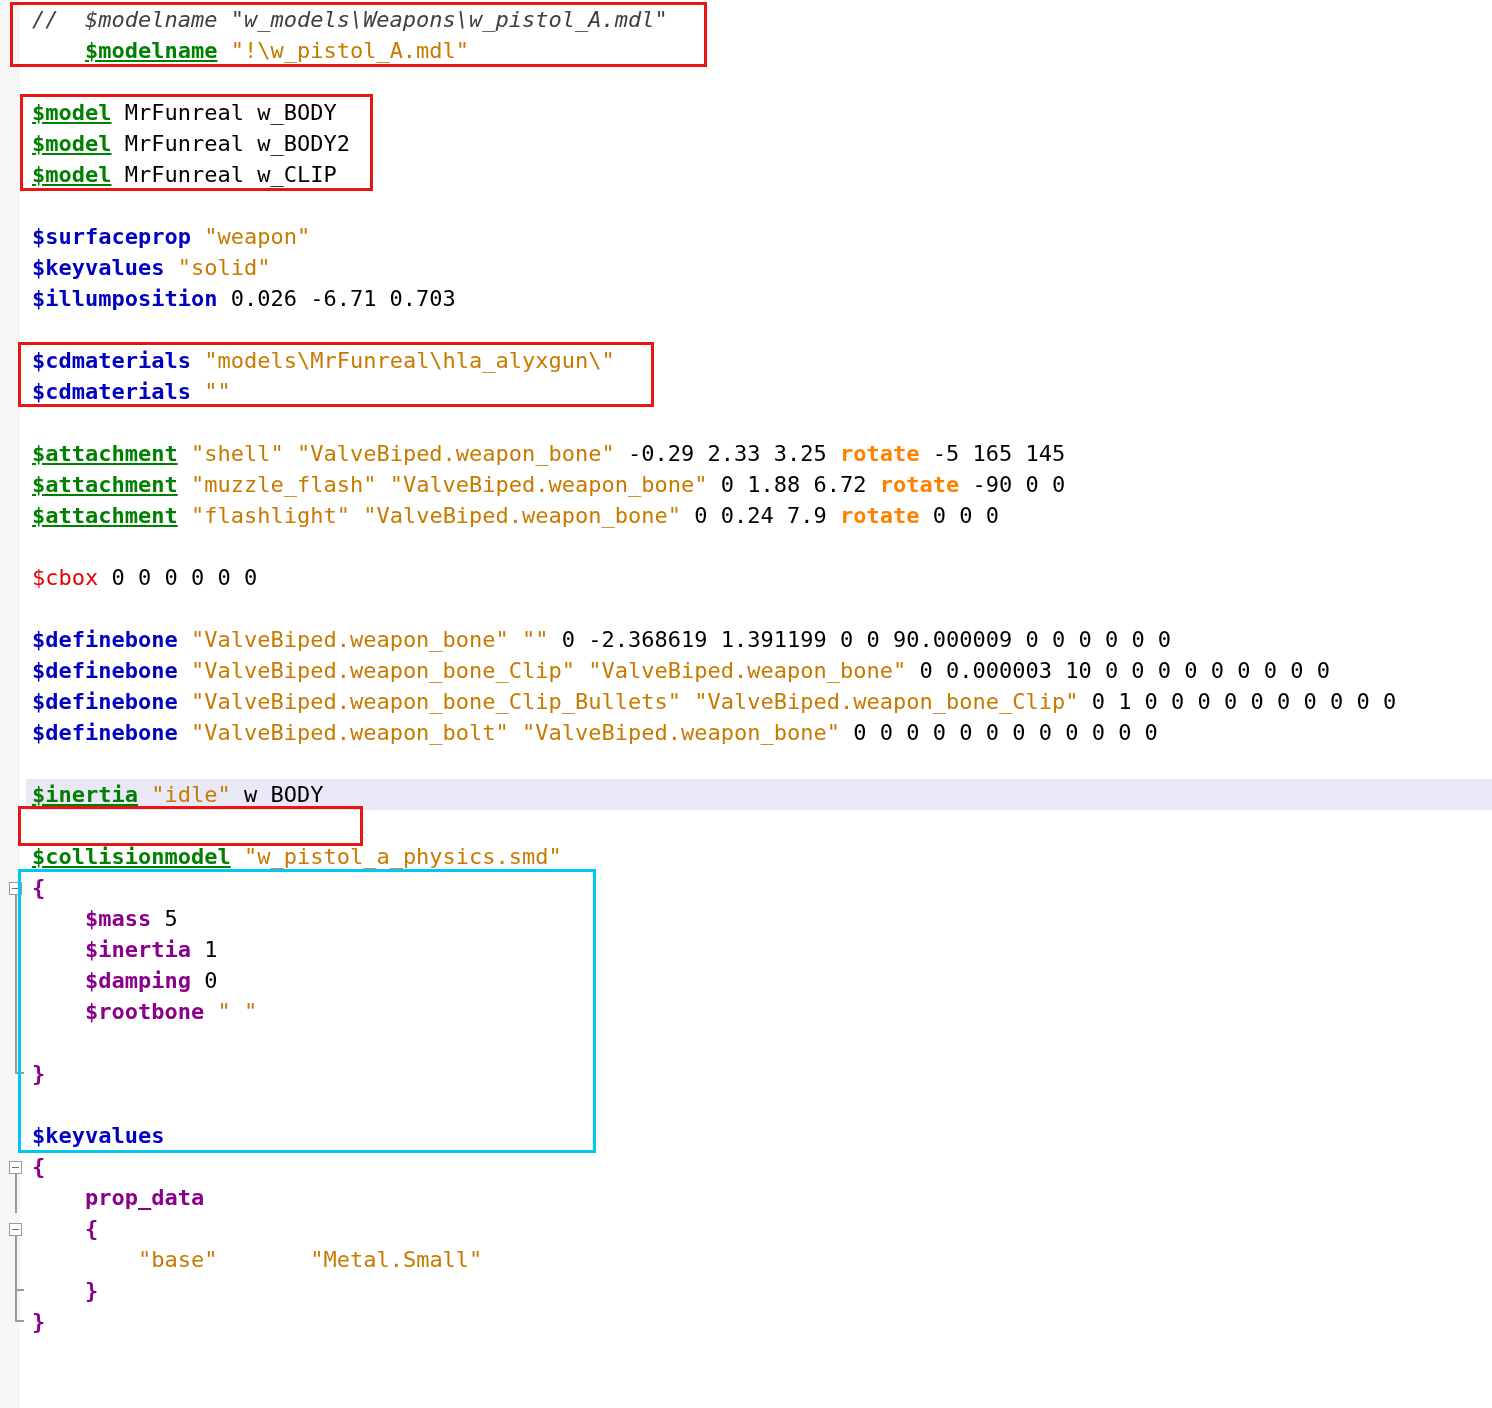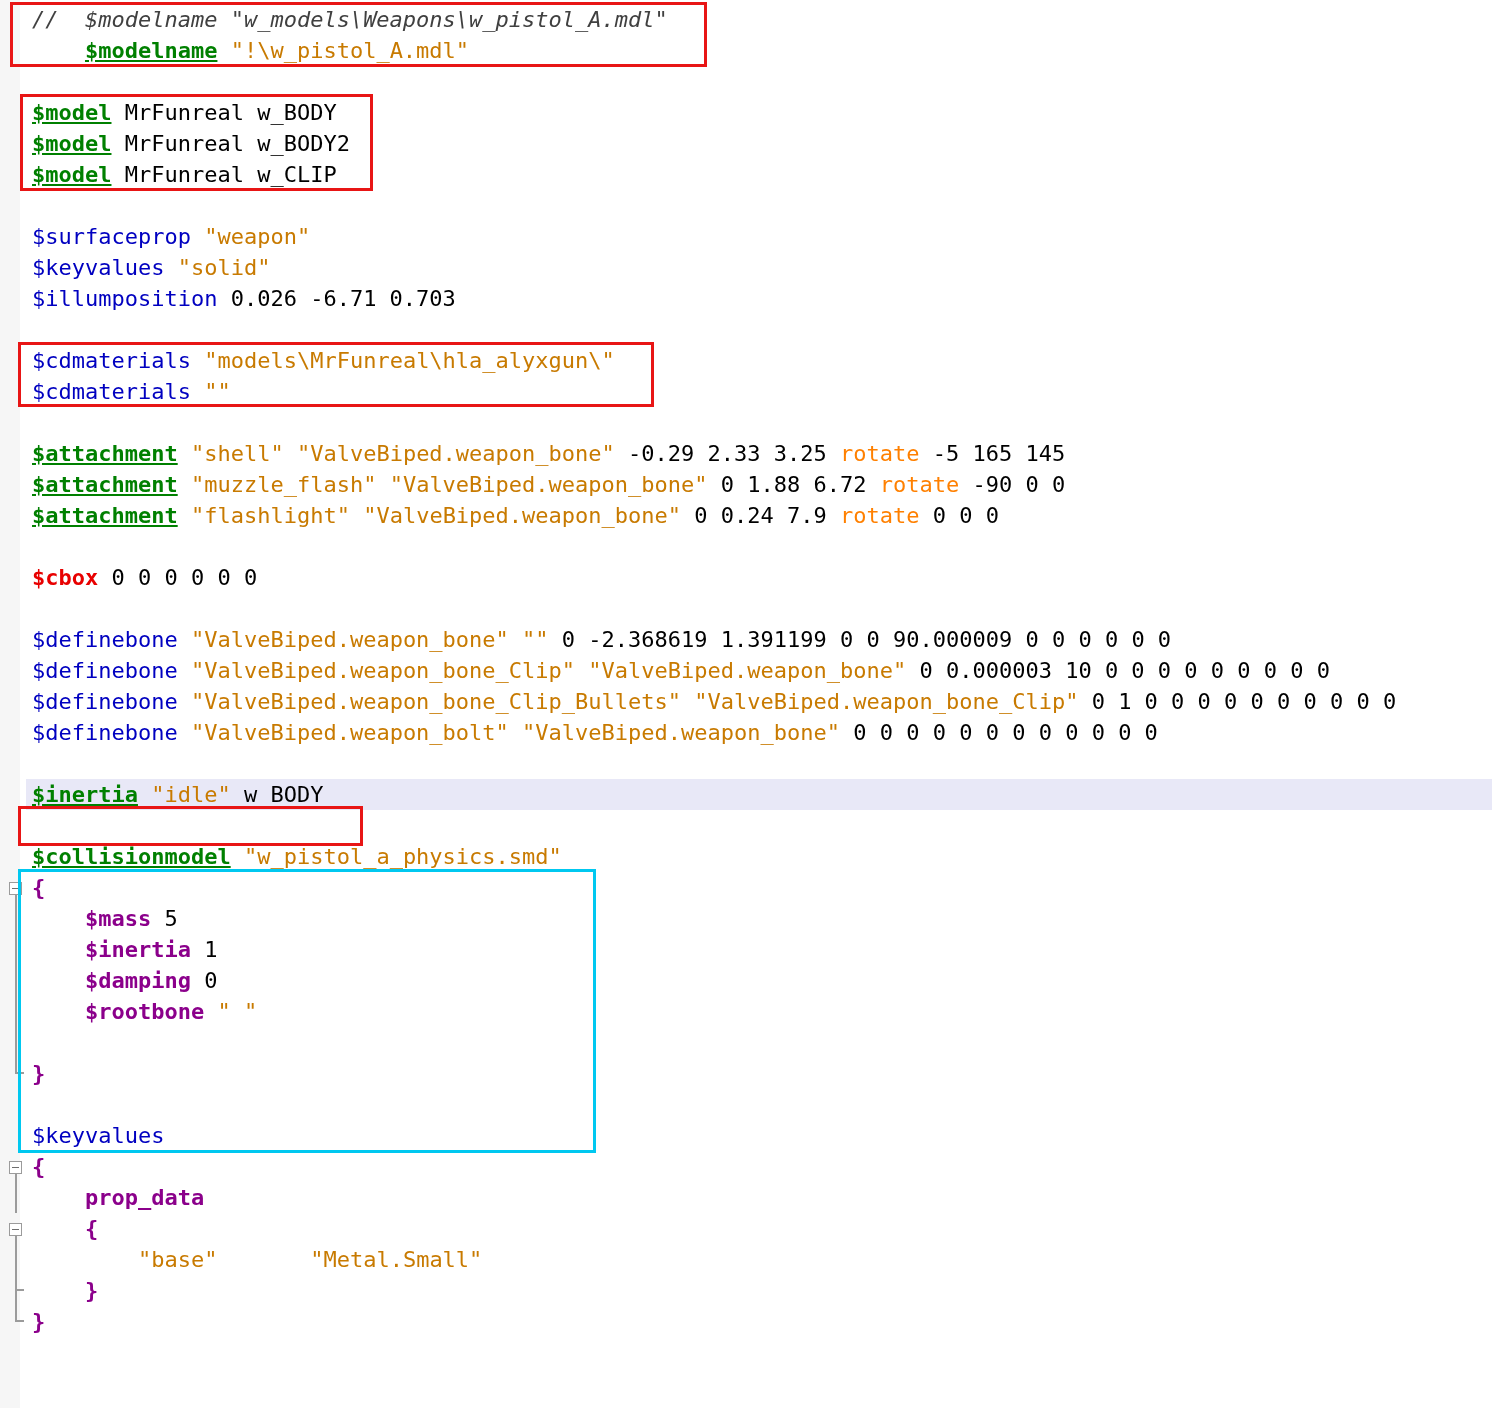--- a/index.html
+++ b/index.html
@@ -15,25 +15,25 @@
   .content {
     flex: 1 1 auto; white-space: pre;
     font-size: 22px; line-height: 31px; padding-left: 6px;
     color: #000;
   }
   .line.hl .content { background: var(--current-line, #e8e8f7); }
 
   
   .t-c  { color: var(--c-comment, #404040); font-style: italic; }
   .t-kg { color: var(--c-kgreen, #008000); font-weight: bold; text-decoration: underline; }
-  .t-kb { color: var(--c-kblue, #0000c0); font-weight: normal; }
-  .t-kr { color: var(--c-kred, #e80000); font-weight: bold; }
+  .t-kb { color: var(--c-kblue, #0000c0); font-weight: bold; }
+  .t-kr { color: var(--c-kred, #e80000); font-weight: normal; }
   .t-kp { color: var(--c-kpurple, #8b008b); font-weight: bold; }
   .t-s  { color: var(--c-string, #c87a00); }
-  .t-ro { color: var(--c-rotate, #ff8000); font-weight: normal; }
+  .t-ro { color: var(--c-rotate, #ff8000); font-weight: bold; }
   .t-br { color: var(--c-brace, #8b008b); font-weight: bold; }
   .t-p  { color: #000; }
 
   
   .fold-cont::before, .fold-endcont::before {
     content: ""; position: absolute; left: 9px; top: 0; width: 2px; height: 31px; background: #9b9b9b;
   }
   .fold-end::before {
     content: ""; position: absolute; left: 9px; top: 0; width: 2px; height: 16px; background: #9b9b9b;
   }

